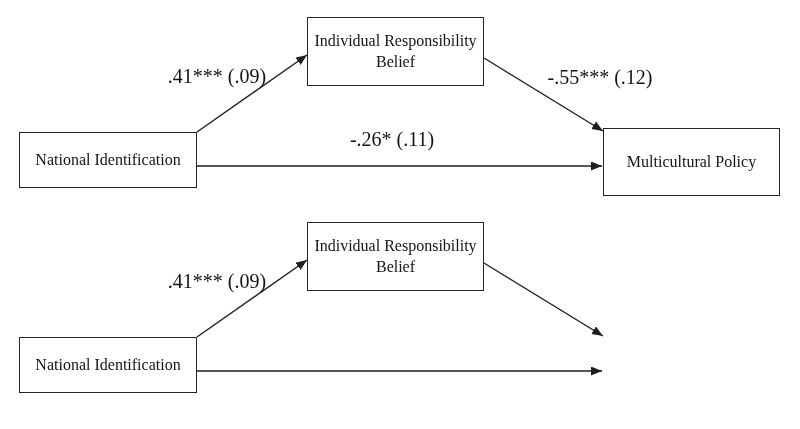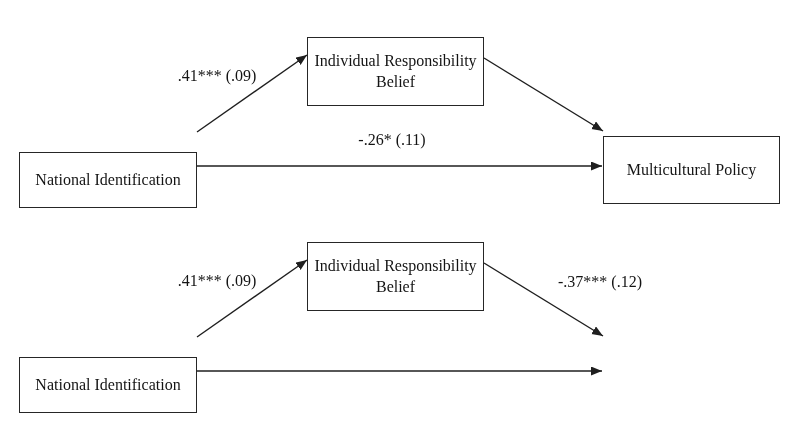--- a/index.html
+++ b/index.html
@@ -18,28 +18,27 @@
   .arrows line { stroke: #1f1f1f; stroke-width: 1.4; }
   .box {
     position: absolute;
     box-sizing: border-box;
     border: 1.6px solid #262626;
     background: #ffffff;
     display: flex; align-items: center; justify-content: center;
     text-align: center;
     font-size: 16px; line-height: 1.3;
     padding: 0 0;
-    margin-top: 20px;
   }
   .predictor { left: 19px;  top: 132px; width: 178px; height: 56px; }
   .mediator  { left: 307px; top: 17px;  width: 177px; height: 69px; }
-  .outcome   { left: 603px; top: 116px; width: 177px; height: 68px; }
+  .outcome   { left: 603px; top: 128px; width: 177px; height: 68px; }
   .plabel {
     position: absolute;
-    font-size: 16px;
+    font-size: 20px;
     white-space: nowrap;
   }
   .pa { left: 217px; top: 76px; transform: translate(-50%,-50%); }
   .pb { left: 600px; top: 77px; transform: translate(-50%,-50%); }
   .pdirect {
     left: 392px; top: 139px;
     transform: translate(-50%,-50%);
     text-align: right;
     line-height: 21px;
   }
@@ -65,20 +64,21 @@
       <span>National Identification</span>
     </div>
     <div class="box mediator">
       <span>Individual Responsibility Belief</span>
     </div>
     <div class="box outcome">
       <span>Multicultural Policy</span>
     </div>
 
     <div class="plabel pa">.41*** (.09)</div>
+    <div class="plabel pb">-.55*** (.12)</div>
     <div class="plabel pdirect">
       <div>-.26* (.11)</div>
     </div>
   </section>
 
   <section class="panel panel-bottom">
     <svg class="arrows" viewBox="0 0 800 205" aria-hidden="true">
       <defs>
         <marker id="ah-1" markerUnits="userSpaceOnUse" markerWidth="13" markerHeight="11" refX="11" refY="4.5" orient="auto">
           <path d="M0,0 L11,4.5 L0,9 Z" fill="#1f1f1f"></path>
@@ -90,16 +90,15 @@
     </svg>
 
     <div class="box predictor">
       <span>National Identification</span>
     </div>
     <div class="box mediator">
       <span>Individual Responsibility Belief</span>
     </div>
 
     <div class="plabel pa">.41*** (.09)</div>
-    <div class="plabel pb">-.37*** (.12)</div>
   </section>
 
 </div>
 
 </body></html>

